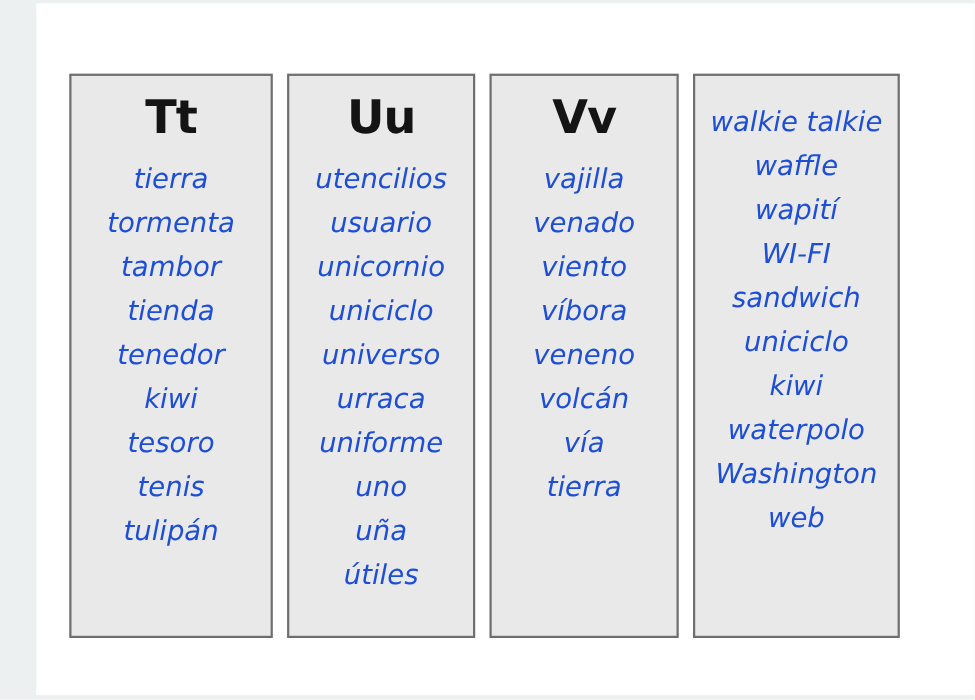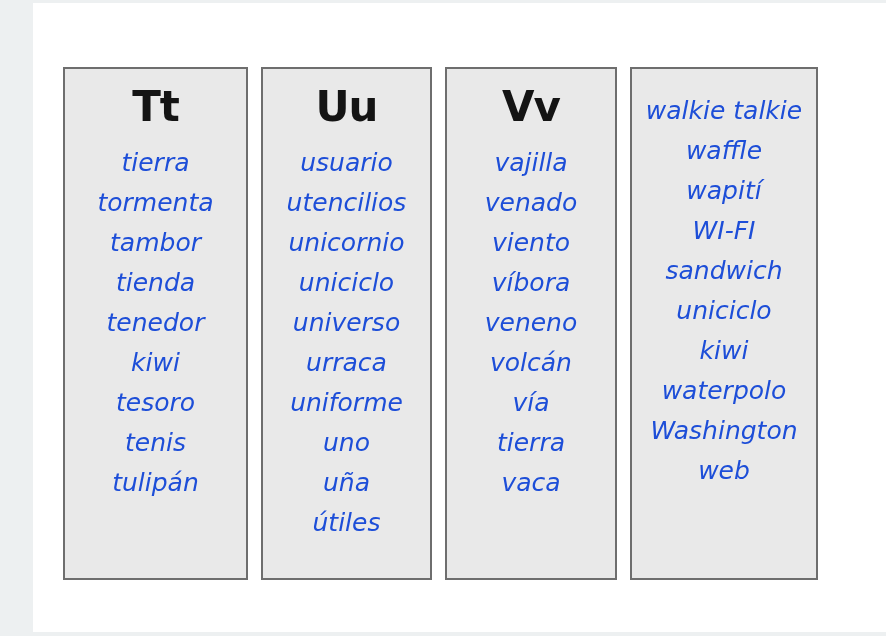--- a/index.html
+++ b/index.html
@@ -85,22 +85,22 @@
           <li class="word-item">kiwi</li>
           <li class="word-item">tesoro</li>
           <li class="word-item">tenis</li>
           <li class="word-item">tulipán</li>
         </ul>
   </section>
 
   <section class="card">
     <h2 class="card-header">Uu</h2>
     <ul class="word-list">
+          <li class="word-item">utencilios</li>
           <li class="word-item">usuario</li>
-          <li class="word-item">utencilios</li>
           <li class="word-item">unicornio</li>
           <li class="word-item">uniciclo</li>
           <li class="word-item">universo</li>
           <li class="word-item">urraca</li>
           <li class="word-item">uniforme</li>
           <li class="word-item">uno</li>
           <li class="word-item">uña</li>
           <li class="word-item">útiles</li>
         </ul>
   </section>
@@ -109,21 +109,20 @@
     <h2 class="card-header">Vv</h2>
     <ul class="word-list">
           <li class="word-item">vajilla</li>
           <li class="word-item">venado</li>
           <li class="word-item">viento</li>
           <li class="word-item">víbora</li>
           <li class="word-item">veneno</li>
           <li class="word-item">volcán</li>
           <li class="word-item">vía</li>
           <li class="word-item">tierra</li>
-          <li class="word-item">vaca</li>
         </ul>
   </section>
 
   <section class="card">
     <ul class="word-list">
           <li class="word-item">walkie talkie</li>
           <li class="word-item">waffle</li>
           <li class="word-item">wapití</li>
           <li class="word-item">WI-FI</li>
           <li class="word-item">sandwich</li>

